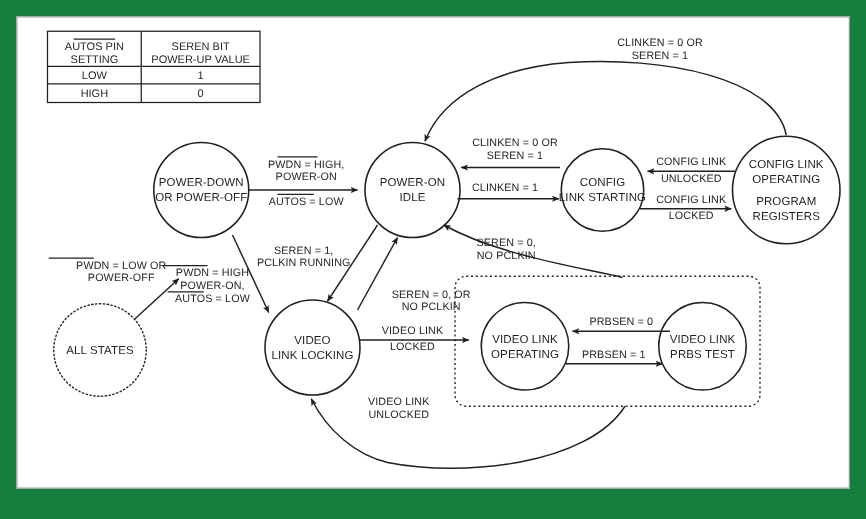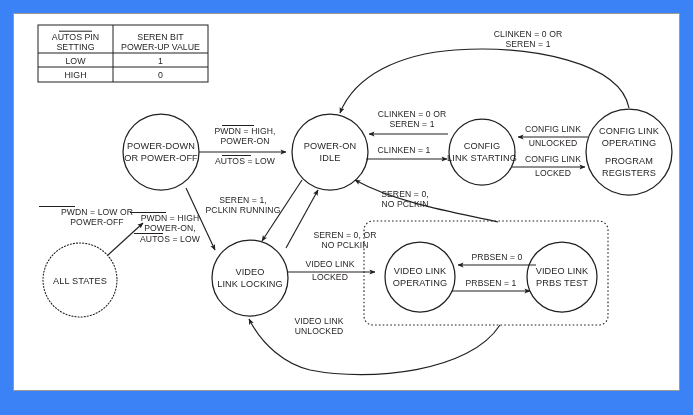--- a/index.html
+++ b/index.html
@@ -1,18 +1,18 @@
 <!DOCTYPE html>
 <html><head>
 <meta charset="utf-8">
 <style>
   html,body{margin:0;padding:0;background:#ffffff;}
   body{width:693px;height:415px;overflow:hidden;
        font-family:"Liberation Sans","DejaVu Sans",sans-serif;}
-  #stage{position:relative;width:693px;height:415px;background:#3b82f6;}
+  #stage{position:relative;width:693px;height:415px;background:#15803d;}
   #frame{position:absolute;left:13px;top:13px;width:667px;height:378px;
          border:1px solid #9a9a9a;background:#ffffff;box-sizing:border-box;}
   svg{position:absolute;left:0;top:0;width:693px;height:415px;}
   text{font-family:"Liberation Sans","DejaVu Sans",sans-serif;fill:#231f20;}
   .nodelbl{font-size:9.2px;text-anchor:middle;letter-spacing:.1px;}
   .edgelbl{font-size:8.6px;text-anchor:middle;letter-spacing:.1px;}
   .tbl{font-size:8.8px;text-anchor:middle;}
   .circ{fill:none;stroke:#231f20;stroke-width:1.25;}
   .circdot{fill:none;stroke:#231f20;stroke-width:1.1;stroke-dasharray:1.1 2.0;stroke-linecap:round;}
   .ln{fill:none;stroke:#231f20;stroke-width:1.15;}

